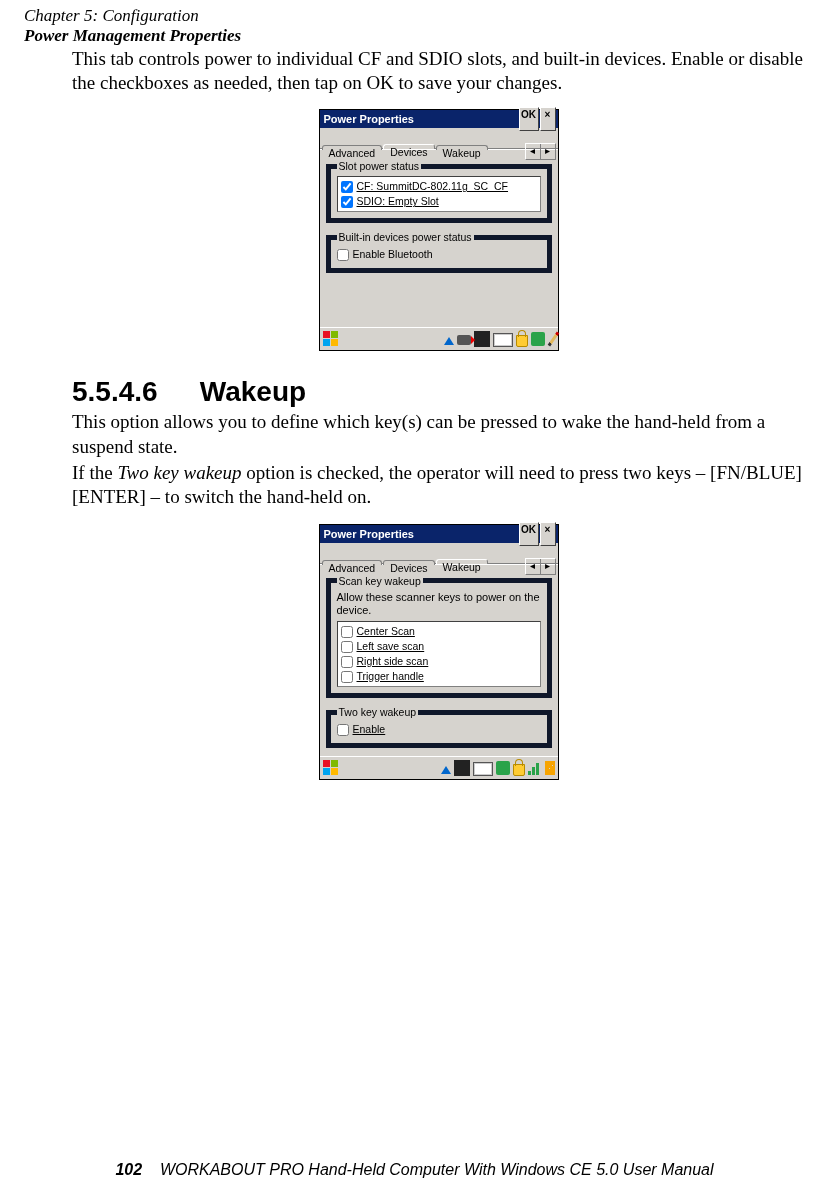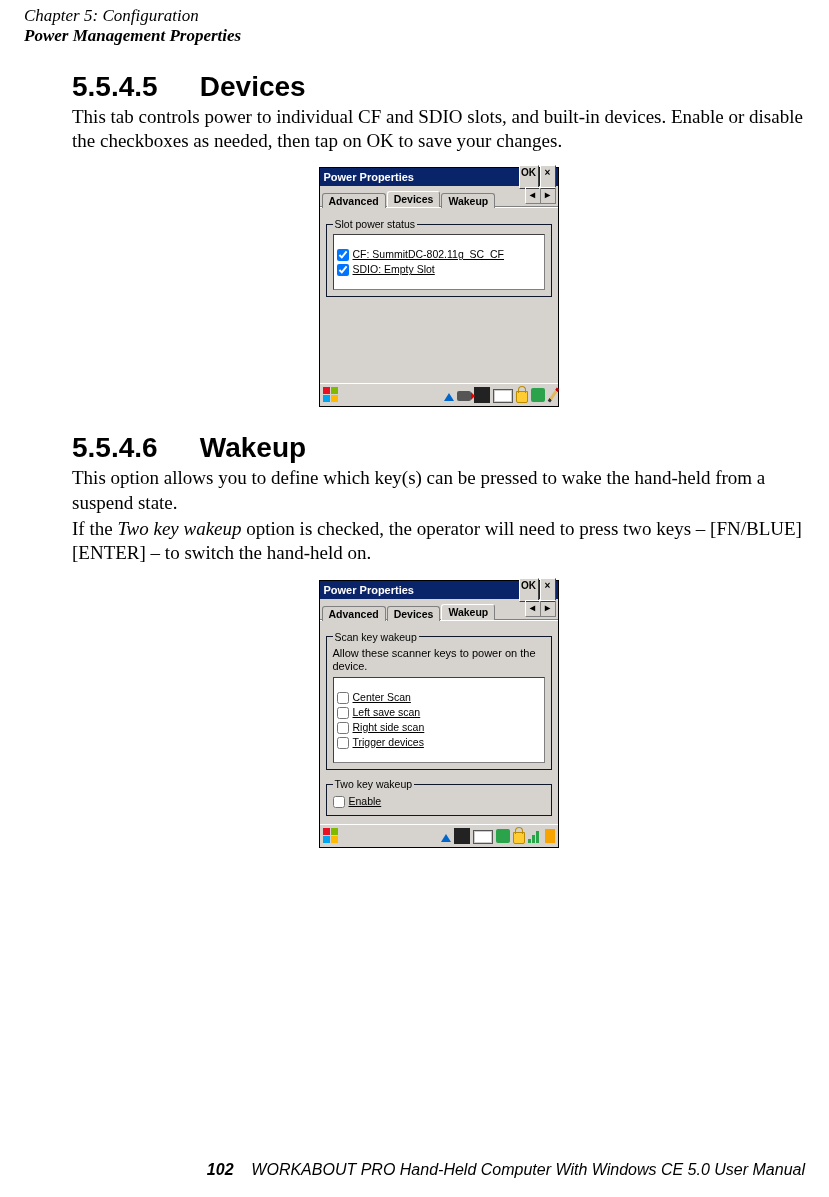--- a/index.html
+++ b/index.html
@@ -38,21 +38,21 @@
     margin: 0 0 2px 0;
   }
   .ital { font-style: italic; }
 
   
   .page-footer {
     position: absolute;
     bottom: 18px;
     left: 24px;
     right: 24px;
-    text-align: right;
+    text-align: center;
     font-family: Arial, Helvetica, sans-serif;
     font-style: italic;
     font-size: 16px;
   }
   .page-footer b { font-weight: bold; font-style: italic; }
 
   
   .shot-wrap { text-align: center; margin: 14px 0 14px 0; }
   .wince {
     display: inline-block;
@@ -86,26 +86,24 @@
     min-width: 20px;
     text-align: center;
     border: 1px solid #fff;
     border-right-color:#404040; border-bottom-color:#404040;
     margin-left: 1px;
     box-sizing: border-box;
   }
   .titlebar .tb-close { min-width: 16px; }
   .tabstrip {
     display:flex;
-    align-items:flex-end;
     border-bottom: 1px solid #808080;
-    padding: 1px 2px 0 2px;
+    padding: 15px 2px 0 2px;
     height: 21px;
     box-sizing: border-box;
-    font-weight: bold;
   }
   .tab {
     border: 1px solid #808080;
     border-bottom: none;
     background: #d6d3ce;
     padding: 1px 6px;
     font-size: 10.5px;
     margin-right: 1px;
     position: relative;
     top: 1px;
@@ -132,34 +130,34 @@
   }
   .tab-scroll span:last-child{ border-right:none; }
 
   .client {
     padding: 6px 6px 6px 6px;
     min-height: 176px;
     box-sizing: border-box;
     border-top: 1px solid #fff;
   }
   fieldset.groupbox {
-    border: 1px solid #0f172a;
+    border: 5px solid #0f172a;
     margin: 4px 0 8px 0;
     padding: 4px 6px 6px 6px;
   }
   fieldset.groupbox legend {
     font-size: 10.5px;
     padding: 0 2px;
     background: #d6d3ce;
   }
   .listbox {
     background: #fff;
     border: 1px solid #808080;
     border-top-color:#404040; border-left-color:#404040;
-    padding: 12px 3px;
+    padding: 2px 3px;
     font-size: 10.5px;
   }
   .chk {
     display:flex;
     align-items:center;
     gap: 4px;
     font-size: 10.5px;
     line-height: 15px;
     white-space: nowrap;
   }
@@ -235,24 +233,20 @@
 <body>
 
 <div class="page">
   <div class="chapter-running">
     <span>Chapter 5: </span><span>Configuration</span><br>
     <b>Power Management Properties</b>
   </div>
 
   <div class="section-block">
 
-    <div class="section-heading">
-      <span class="num">5.5.4.5</span>
-      <span>Devices</span>
-    </div>
     <p class="body-text">This tab controls power to individual CF and SDIO slots, and built-in devices. Enable or disable the checkboxes as needed, then tap on OK to save your changes.</p>
 
     <div class="shot-wrap">
       <div class="wince">
         <div class="titlebar">
           <span class="title">Power Properties</span>
           <span class="tb-btn">OK</span>
           <span class="tb-btn tb-close">×</span>
         </div>
         <div class="tabstrip">
@@ -271,20 +265,27 @@
             <div class="listbox">
               <label class="chk">
                   <input type="checkbox" checked="" style="">
                   <span class="u">CF: SummitDC-802.11g_SC_CF</span>
                 </label>
               <label class="chk">
                   <input type="checkbox" checked="" style="">
                   <span class="u">SDIO: Empty Slot</span>
                 </label>
             </div>
+          </fieldset>
+          <fieldset class="groupbox">
+            <legend>Built-in devices power status</legend>
+            <label class="chk">
+                <input type="checkbox" style="">
+                <span>Enable Bluetooth</span>
+              </label>
           </fieldset>
           <div style="height:40px"></div>
         </div>
         <div class="taskbar">
           <span class="start-flag">
               <span class="r"></span>
               <span class="g"></span>
               <span class="b"></span>
               <span class="y"></span>
             </span>
@@ -340,21 +341,21 @@
               <label class="chk">
                   <input type="checkbox" style="">
                   <span class="u">Left save scan</span>
                 </label>
               <label class="chk">
                   <input type="checkbox" style="">
                   <span class="u">Right side scan</span>
                 </label>
               <label class="chk">
                   <input type="checkbox" style="">
-                  <span class="u">Trigger devices</span>
+                  <span class="u">Trigger handle</span>
                 </label>
             </div>
           </fieldset>
           <fieldset class="groupbox" style="margin-bottom:2px">
             <legend>Two key wakeup</legend>
             <label class="chk">
                 <input type="checkbox" style="">
                 <span class="u">Enable</span>
               </label>
           </fieldset>

